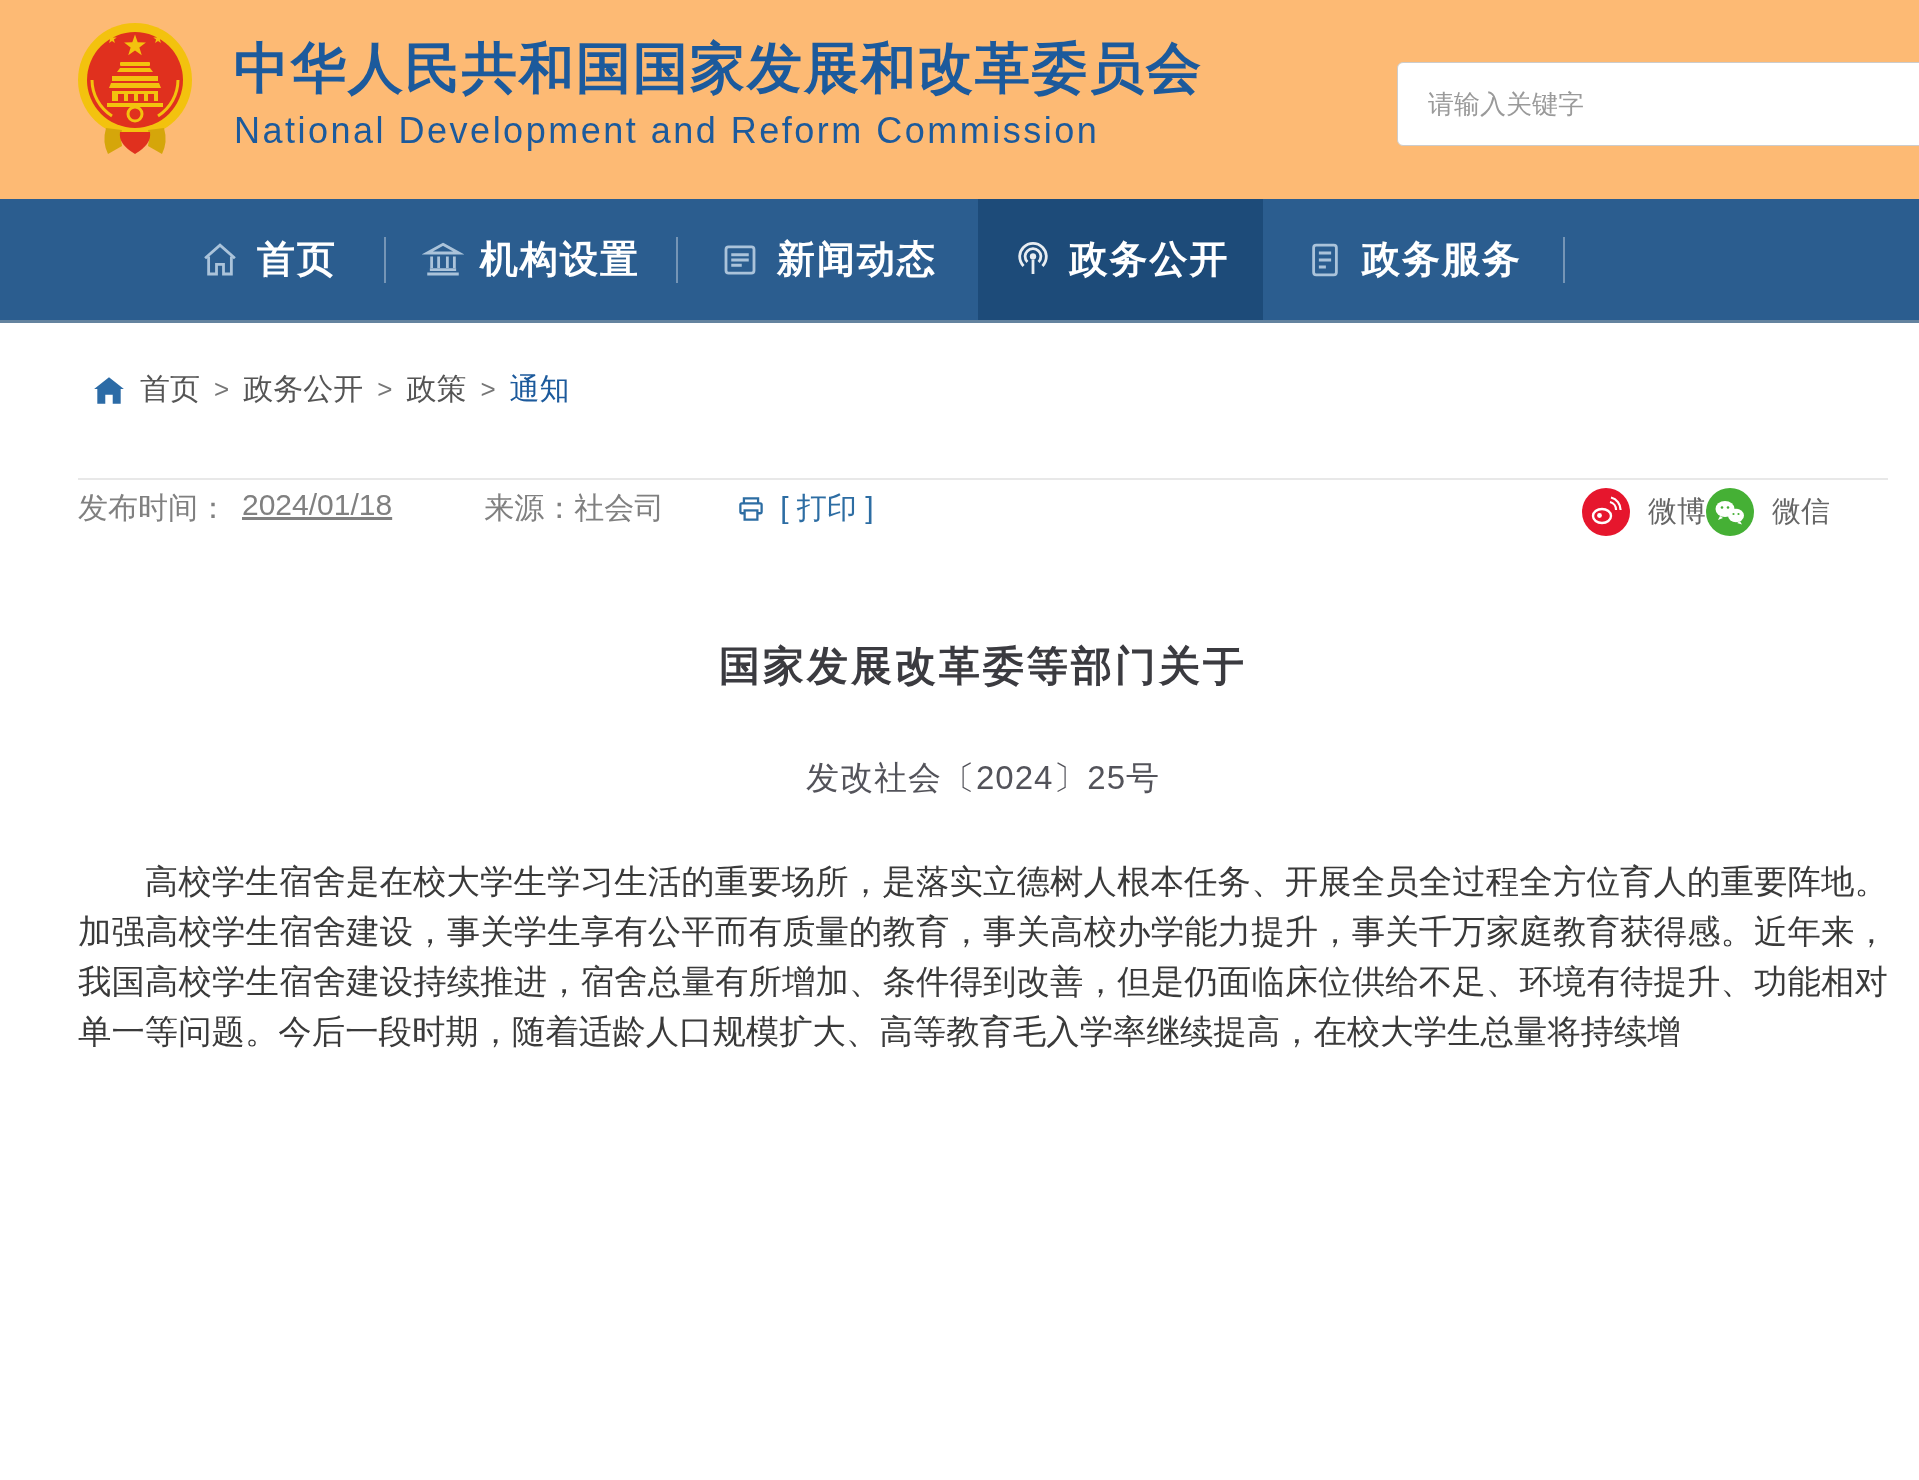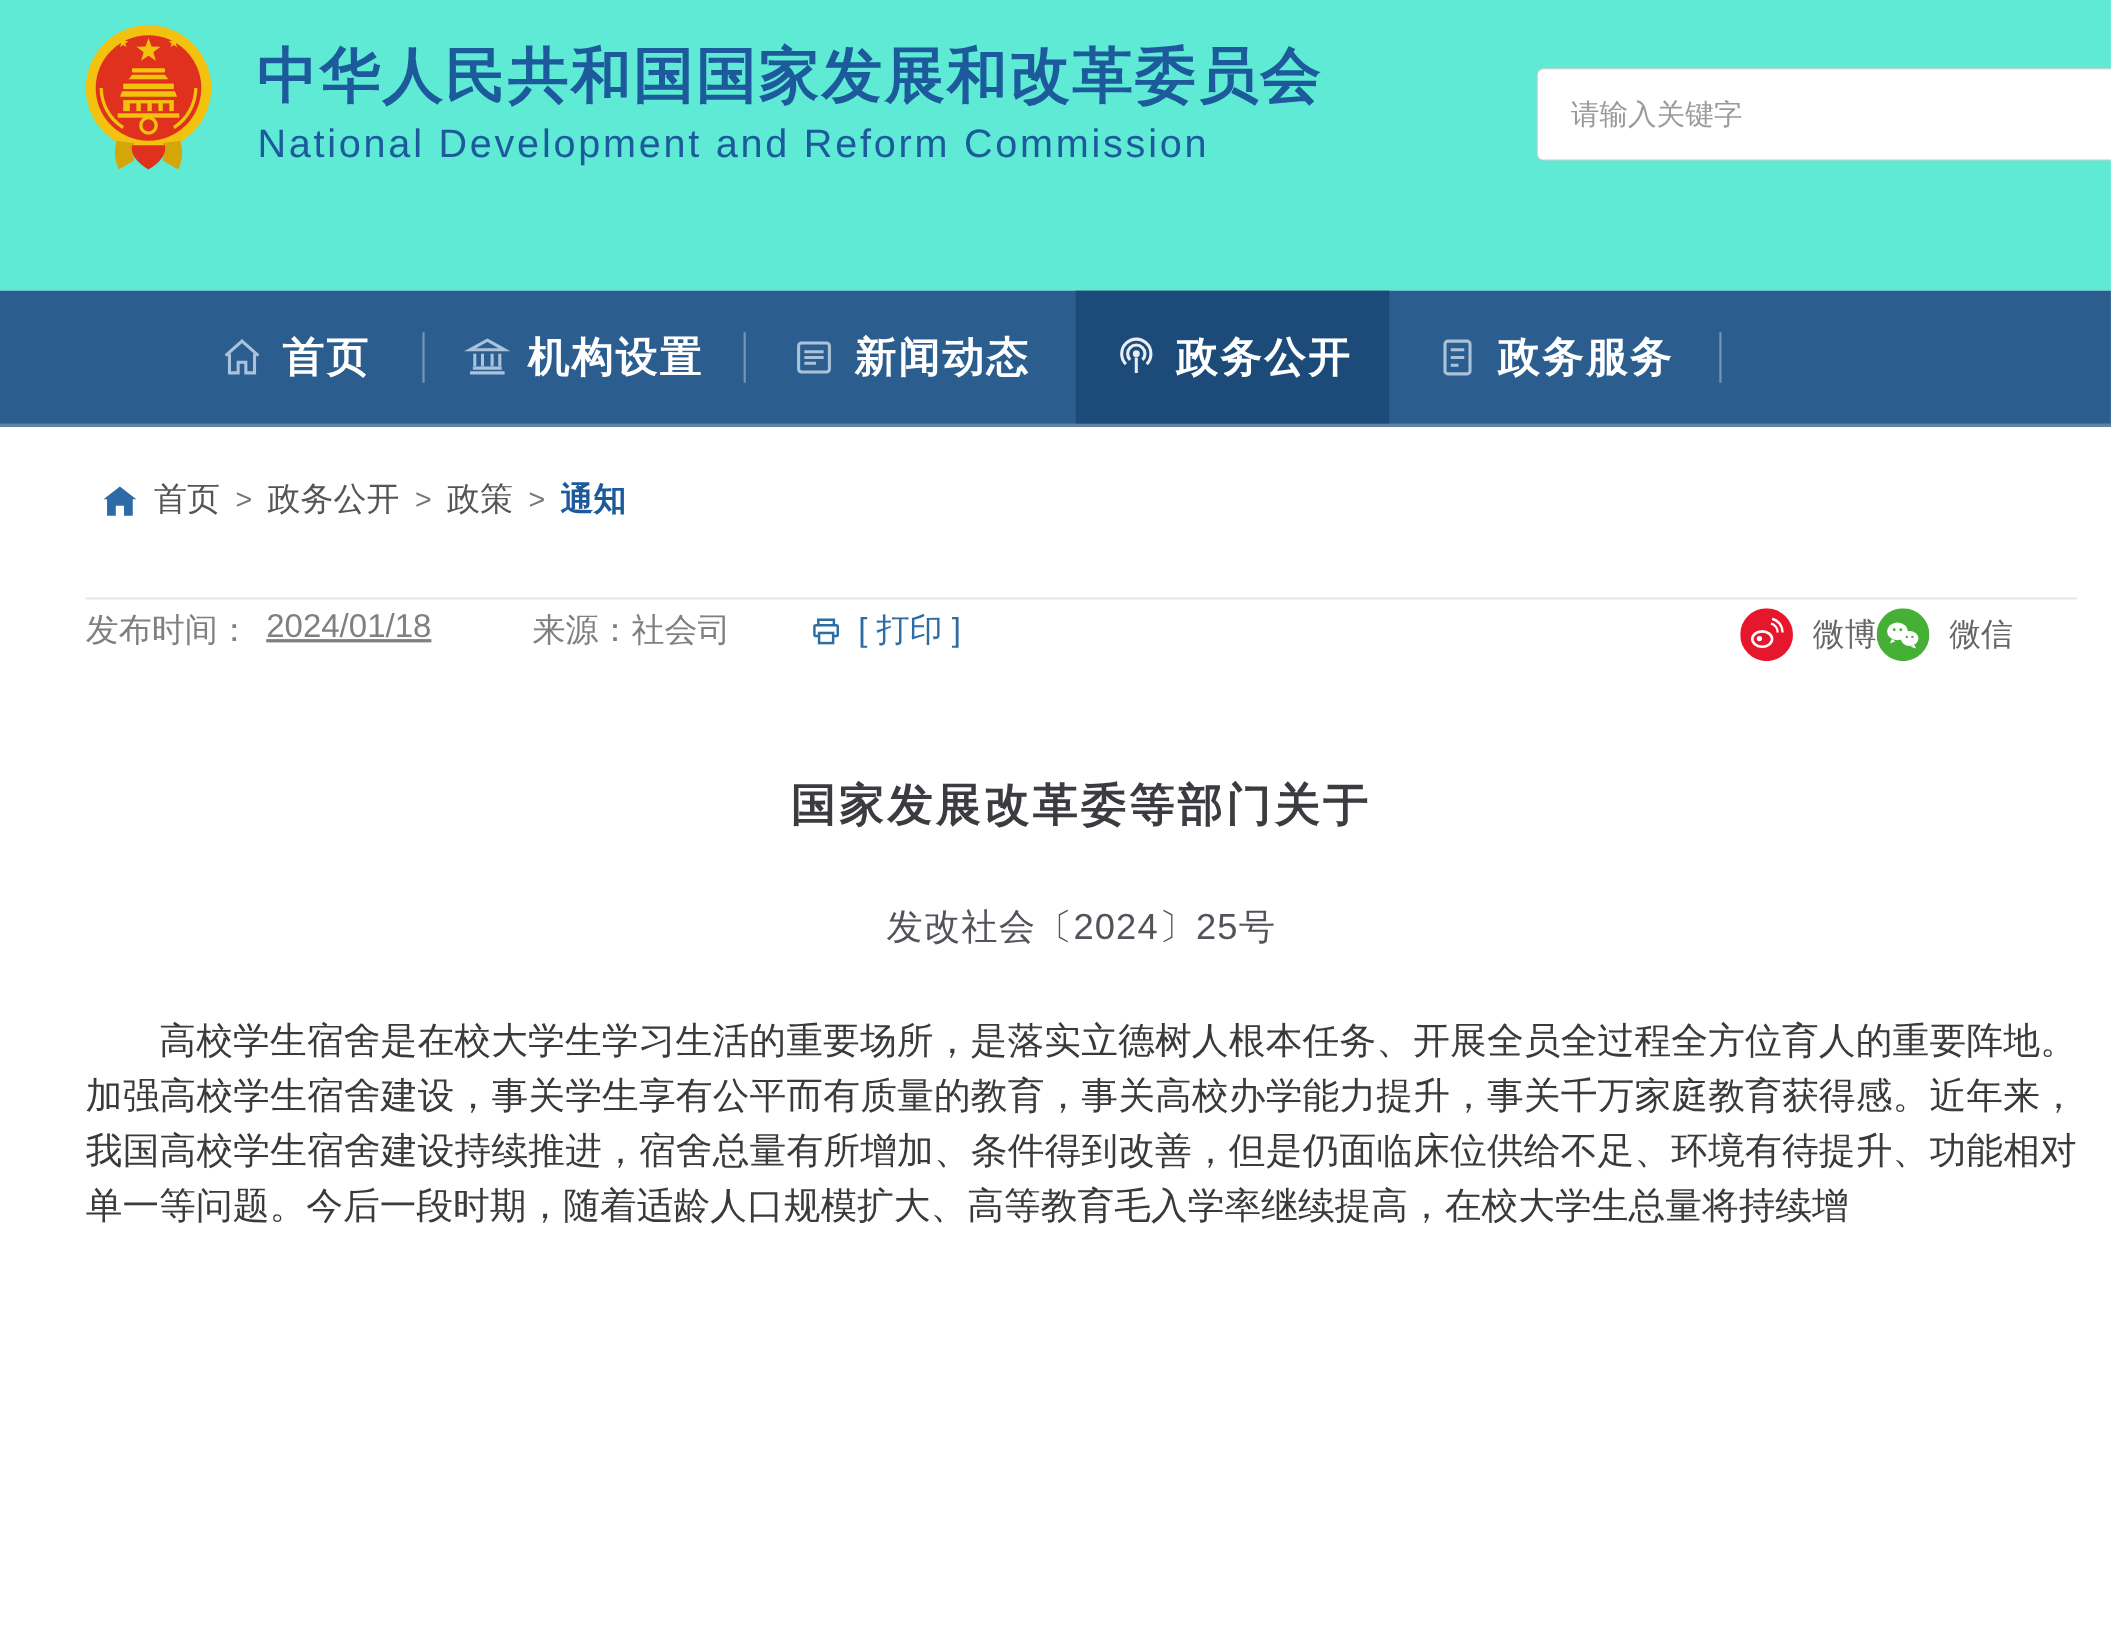--- a/index.html
+++ b/index.html
@@ -1,21 +1,21 @@
 <!DOCTYPE html>
 <html><head>
 <meta charset="utf-8">
 <style>
   html,body{margin:0;padding:0;}
   body{
     width:1919px;height:1480px;overflow:hidden;background:#ffffff;
     font-family:"Liberation Sans",sans-serif;position:relative;
   }
   
-  .header{position:relative;height:264px;background:#5eead4;}
+  .header{position:relative;height:199px;background:#fdba74;}
   .emblem{position:absolute;left:76px;top:6px;}
   .site-titles{position:absolute;left:234px;top:32px;}
   .site-title-cn{font-size:55px;font-weight:bold;color:#1c5a9c;letter-spacing:2px;white-space:nowrap;}
   .site-title-en{margin-top:4px;font-size:36px;color:#1c5a9c;letter-spacing:2.5px;white-space:nowrap;}
   .search-input{
     position:absolute;left:1397px;top:62px;width:560px;height:84px;
     border:1px solid #cccccc;border-radius:6px;box-sizing:border-box;
     padding:0 20px 0 30px;font-size:26px;color:#333;outline:none;
     font-family:"Liberation Sans",sans-serif;
   }
@@ -27,21 +27,21 @@
   }
   .nav-item{display:flex;align-items:center;justify-content:center;gap:16px;height:100%;cursor:pointer;}
   .nav-item.active{background:#1d4b79;}
   .nav-label{color:#ffffff;font-size:38px;font-weight:bold;letter-spacing:2px;white-space:nowrap;}
   .nav-icon{width:42px;height:42px;opacity:.9;}
   .nav-divider{width:2px;height:46px;background:rgba(255,255,255,.35);}
   
   .breadcrumb{display:flex;align-items:center;margin:46px 0 0 92px;font-size:30px;color:#555;gap:14px;}
   .crumb-link{color:#555;text-decoration:none;cursor:pointer;}
   .crumb-sep{color:#777;font-size:26px;}
-  .crumb-current{color:#1c5a9c;font-weight:bold;}
+  .crumb-current{color:#1c5a9c;font-weight:normal;}
   
   .main{width:1810px;margin-left:78px;}
   .page-title{margin-top:92px;font-size:42px;font-weight:bold;color:#333;letter-spacing:1px;}
   .title-divider{margin-top:68px;border:none;border-top:2px solid #e8e8e8;height:0;}
   .meta-row{display:flex;align-items:flex-start;font-size:30px;color:#808080;padding-right:58px;}
   .meta-value{margin-left:14px;text-decoration:underline;}
   .meta-source{margin-left:92px;}
   .print-link{margin-left:70px;display:flex;align-items:center;gap:12px;color:#2d6da3;cursor:pointer;text-decoration:none;font-size:30px;}
   .share-group{margin-left:auto;display:flex;align-items:center;}
   .share-btn{display:flex;align-items:center;gap:18px;cursor:pointer;color:#666;font-size:29px;}

